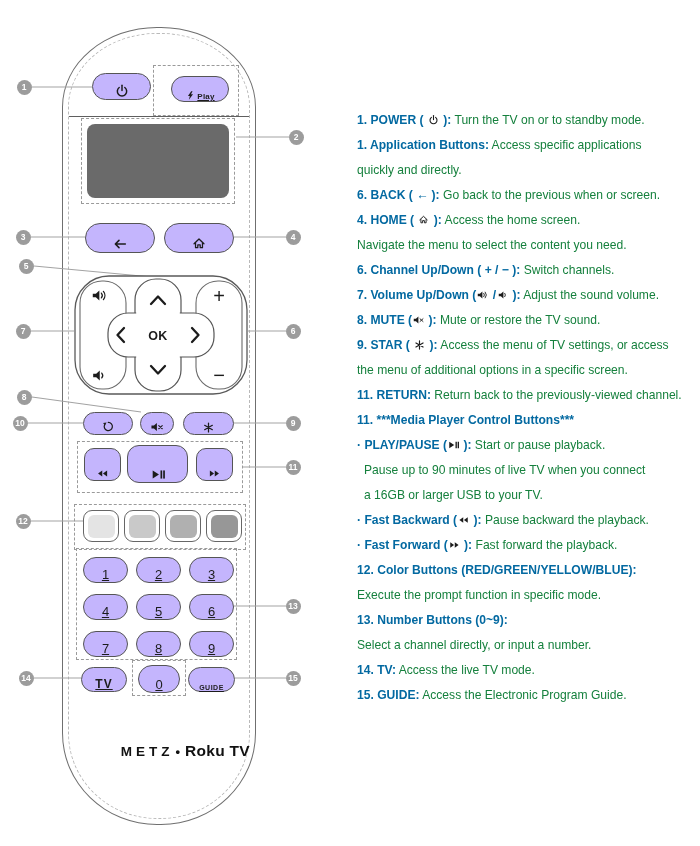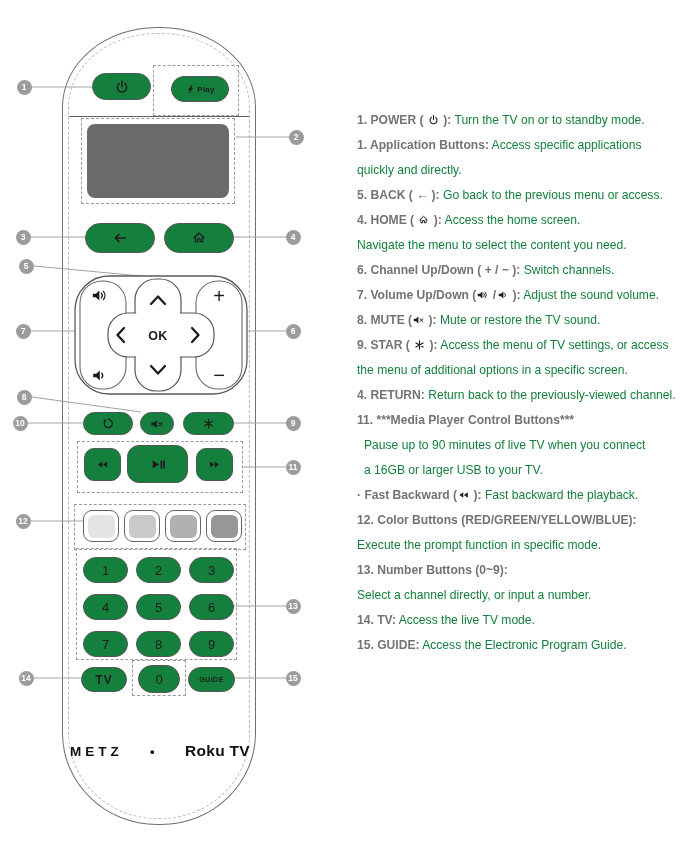--- a/index.html
+++ b/index.html
@@ -14,56 +14,56 @@
   .sep-line{left:69px;top:116px;width:180px;height:0;border-top:1.2px solid #5f5f5f;z-index:2;}
   .dashed{border:1px dashed #9a9a9a;z-index:2;}
   .play-dashed{left:153px;top:65px;width:86px;height:51px;}
   .screen-dashed{left:81px;top:118px;width:154px;height:86px;}
   .screen{left:87px;top:124px;width:142px;height:74px;background:#6a6a6a;border-radius:8px;z-index:3;}
   .media-dashed{left:77px;top:441px;width:166px;height:52px;}
   .color-dashed{left:74px;top:504px;width:172px;height:46px;}
   .numpad-dashed{left:76px;top:548px;width:161px;height:112px;}
   .zero-dashed{left:132px;top:660px;width:54px;height:36px;}
   
-  .btn{display:flex;align-items:center;justify-content:center;background:#15803d;
-       border:1.2px solid #555;z-index:3;cursor:default;}
+  .btn{display:flex;align-items:flex-end;justify-content:center;background:#c4b5fd;
+       border:1.2px solid #555;z-index:3;cursor:default;text-decoration:underline;}
   .power-btn{left:92px;top:73px;width:59px;height:27px;border-radius:14px;}
   .play-btn{left:171px;top:76px;width:58px;height:26px;border-radius:13px;gap:1px;}
   .play-btn span{font-size:8px;font-weight:600;letter-spacing:.2px;}
   .back-btn{left:85px;top:223px;width:70px;height:30px;border-radius:15px;}
   .home-btn{left:164px;top:223px;width:70px;height:30px;border-radius:15px;}
   .return-btn{left:83px;top:412px;width:50px;height:23px;border-radius:12px;}
   .mute-btn{left:140px;top:412px;width:34px;height:23px;border-radius:12px;}
   .star-btn{left:183px;top:412px;width:51px;height:23px;border-radius:12px;}
   .rew-btn{left:84px;top:448px;width:37px;height:33px;border-radius:10px;}
   .pp-btn{left:127px;top:445px;width:61px;height:38px;border-radius:12px;}
   .ff-btn{left:196px;top:448px;width:37px;height:33px;border-radius:10px;}
   .colorkey{top:510px;width:36px;height:32px;border:1.1px solid #666;border-radius:9px;
     z-index:3;background:#fff;display:flex;align-items:center;justify-content:center;}
   .colorkey i{display:block;width:27px;height:23px;border-radius:6px;}
   .key{font-size:13px;font-weight:500;border-radius:13px;}
   .k-num{width:45px;height:26px;}
   .tv-btn{left:81px;top:667px;width:46px;height:25px;font-size:12px;font-weight:700;letter-spacing:1px;}
   .zero-btn{left:138px;top:665px;width:42px;height:28px;border-radius:14px;}
   .guide-btn{left:188px;top:667px;width:47px;height:25px;font-size:7px;font-weight:700;letter-spacing:.5px;}
   .logo{left:70px;top:741px;width:180px;height:20px;display:flex;align-items:center;
-        justify-content:space-between;gap:5px;z-index:3;color:#111;}
+        justify-content:flex-end;gap:5px;z-index:3;color:#111;}
   .logo .metz{font-size:13.5px;font-weight:600;letter-spacing:4px;}
   .logo .dot{font-size:13px;font-weight:700;margin-left:-3px;}
   .logo .roku{font-size:15.5px;font-weight:800;letter-spacing:.3px;}
   
   .co{width:15px;height:15px;border-radius:50%;background:#9c9c9c;color:#fff;z-index:5;
       display:flex;align-items:center;justify-content:center;font-size:8.5px;font-weight:700;}
   .lines{left:0;top:0;width:700px;height:846px;z-index:2;pointer-events:none;}
   .cluster{left:74px;top:275px;z-index:3;}
   
   .legend{left:357px;top:108px;width:341px;z-index:4;}
   .lg-line{height:25px;line-height:25px;font-size:12.1px;white-space:nowrap;color:#5f5f5f;}
   .lg-line.ind{padding-left:7px;}
-  .lg-line .b{font-weight:700;color:#737373;}
+  .lg-line .b{font-weight:700;color:#0369a1;}
   .lg-line .r{font-weight:400;color:#15803d;}
   .lg-ic{width:13px;height:12px;vertical-align:-1.5px;}
 </style>
 </head>
 <body>
 
 <svg style="position:absolute;width:0;height:0" aria-hidden="true">
   <defs>
     <symbol id="power-icon" viewBox="0 0 24 24">
       <path d="M12 3.2v8" stroke="#1c1c1c" stroke-width="2.2" stroke-linecap="round" fill="none"></path>
@@ -256,45 +256,51 @@
   <div class="abs co" style="left:285.5px;top:598.5px">13</div>
   <div class="abs co" style="left:18.5px;top:670.5px">14</div>
   <div class="abs co" style="left:285.5px;top:670.5px">15</div>
 
   <div class="abs legend" id="legend">
       <div class="lg-line"><span class="b">1. POWER ( </span><svg class="lg-ic">
           <use href="#power-icon"></use>
         </svg><span class="b"> ):</span><span class="r"> Turn the TV on or to standby mode.</span></div>
       <div class="lg-line"><span class="b">1. Application Buttons:</span><span class="r"> Access specific applications</span></div>
       <div class="lg-line"><span class="r">quickly and directly.</span></div>
-      <div class="lg-line"><span class="b">5. BACK ( ← ):</span><span class="r"> Go back to the previous menu or access.</span></div>
+      <div class="lg-line"><span class="b">6. BACK ( ← ):</span><span class="r"> Go back to the previous when or screen.</span></div>
       <div class="lg-line"><span class="b">4. HOME ( </span><svg class="lg-ic">
           <use href="#home-icon"></use>
         </svg><span class="b"> ):</span><span class="r"> Access the home screen.</span></div>
       <div class="lg-line"><span class="r">Navigate the menu to select the content you need.</span></div>
       <div class="lg-line"><span class="b">6. Channel Up/Down ( + / − ):</span><span class="r"> Switch channels.</span></div>
       <div class="lg-line"><span class="b">7. Volume Up/Down (</span><svg class="lg-ic">
           <use href="#vol-up-icon"></use>
         </svg><span class="b"> /</span><svg class="lg-ic">
           <use href="#vol-down-icon"></use>
         </svg><span class="b"> ):</span><span class="r"> Adjust the sound volume.</span></div>
       <div class="lg-line"><span class="b">8. MUTE (</span><svg class="lg-ic">
           <use href="#mute-icon"></use>
         </svg><span class="b"> ):</span><span class="r"> Mute or restore the TV sound.</span></div>
       <div class="lg-line"><span class="b">9. STAR ( </span><svg class="lg-ic">
           <use href="#star-icon"></use>
         </svg><span class="b"> ):</span><span class="r"> Access the menu of TV settings, or access</span></div>
       <div class="lg-line"><span class="r">the menu of additional options in a specific screen.</span></div>
-      <div class="lg-line"><span class="b">4. RETURN:</span><span class="r"> Return back to the previously-viewed channel.</span></div>
+      <div class="lg-line"><span class="b">11. RETURN:</span><span class="r"> Return back to the previously-viewed channel.</span></div>
       <div class="lg-line"><span class="b">11. ***Media Player Control Buttons***</span></div>
+      <div class="lg-line"><span class="b">· PLAY/PAUSE (</span><svg class="lg-ic">
+          <use href="#playpause-icon"></use>
+        </svg><span class="b"> ):</span><span class="r"> Start or pause playback.</span></div>
       <div class="lg-line ind"><span class="r">Pause up to 90 minutes of live TV when you connect</span></div>
       <div class="lg-line ind"><span class="r">a 16GB or larger USB to your TV.</span></div>
       <div class="lg-line"><span class="b">· Fast Backward (</span><svg class="lg-ic">
           <use href="#rew-icon"></use>
-        </svg><span class="b"> ):</span><span class="r"> Fast backward the playback.</span></div>
+        </svg><span class="b"> ):</span><span class="r"> Pause backward the playback.</span></div>
+      <div class="lg-line"><span class="b">· Fast Forward (</span><svg class="lg-ic">
+          <use href="#ff-icon"></use>
+        </svg><span class="b"> ):</span><span class="r"> Fast forward the playback.</span></div>
       <div class="lg-line"><span class="b">12. Color Buttons (RED/GREEN/YELLOW/BLUE):</span></div>
       <div class="lg-line"><span class="r">Execute the prompt function in specific mode.</span></div>
       <div class="lg-line"><span class="b">13. Number Buttons (0~9):</span></div>
       <div class="lg-line"><span class="r">Select a channel directly, or input a number.</span></div>
       <div class="lg-line"><span class="b">14. TV:</span><span class="r"> Access the live TV mode.</span></div>
       <div class="lg-line"><span class="b">15. GUIDE:</span><span class="r"> Access the Electronic Program Guide.</span></div>
     </div>
 
 </div>
 

